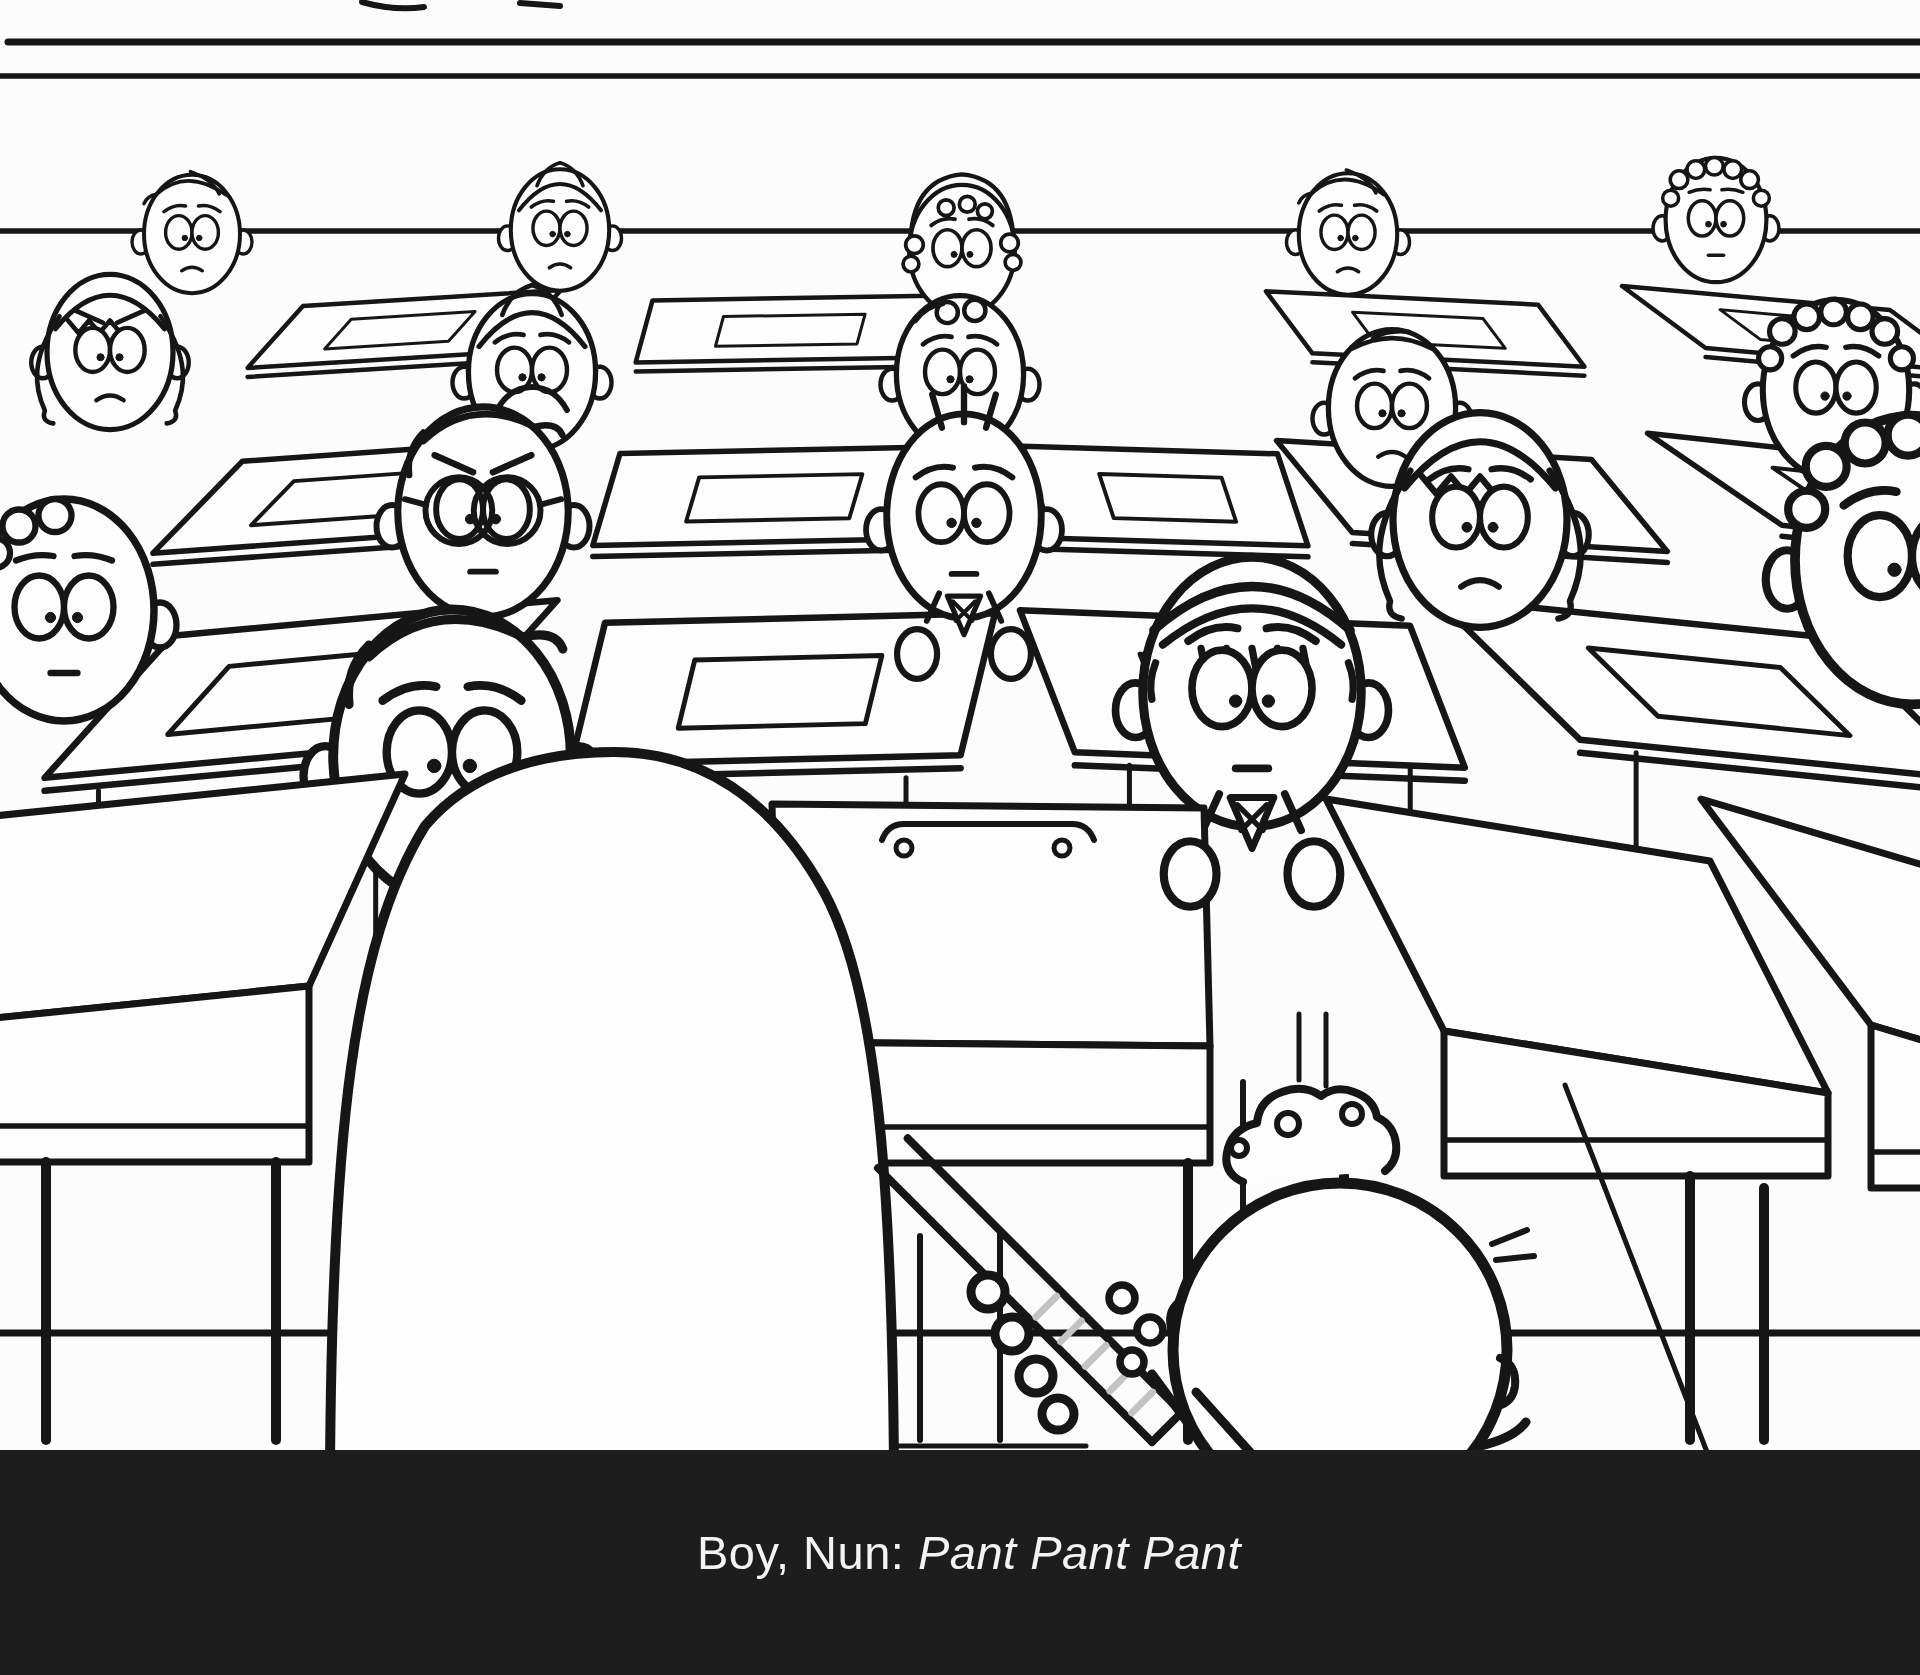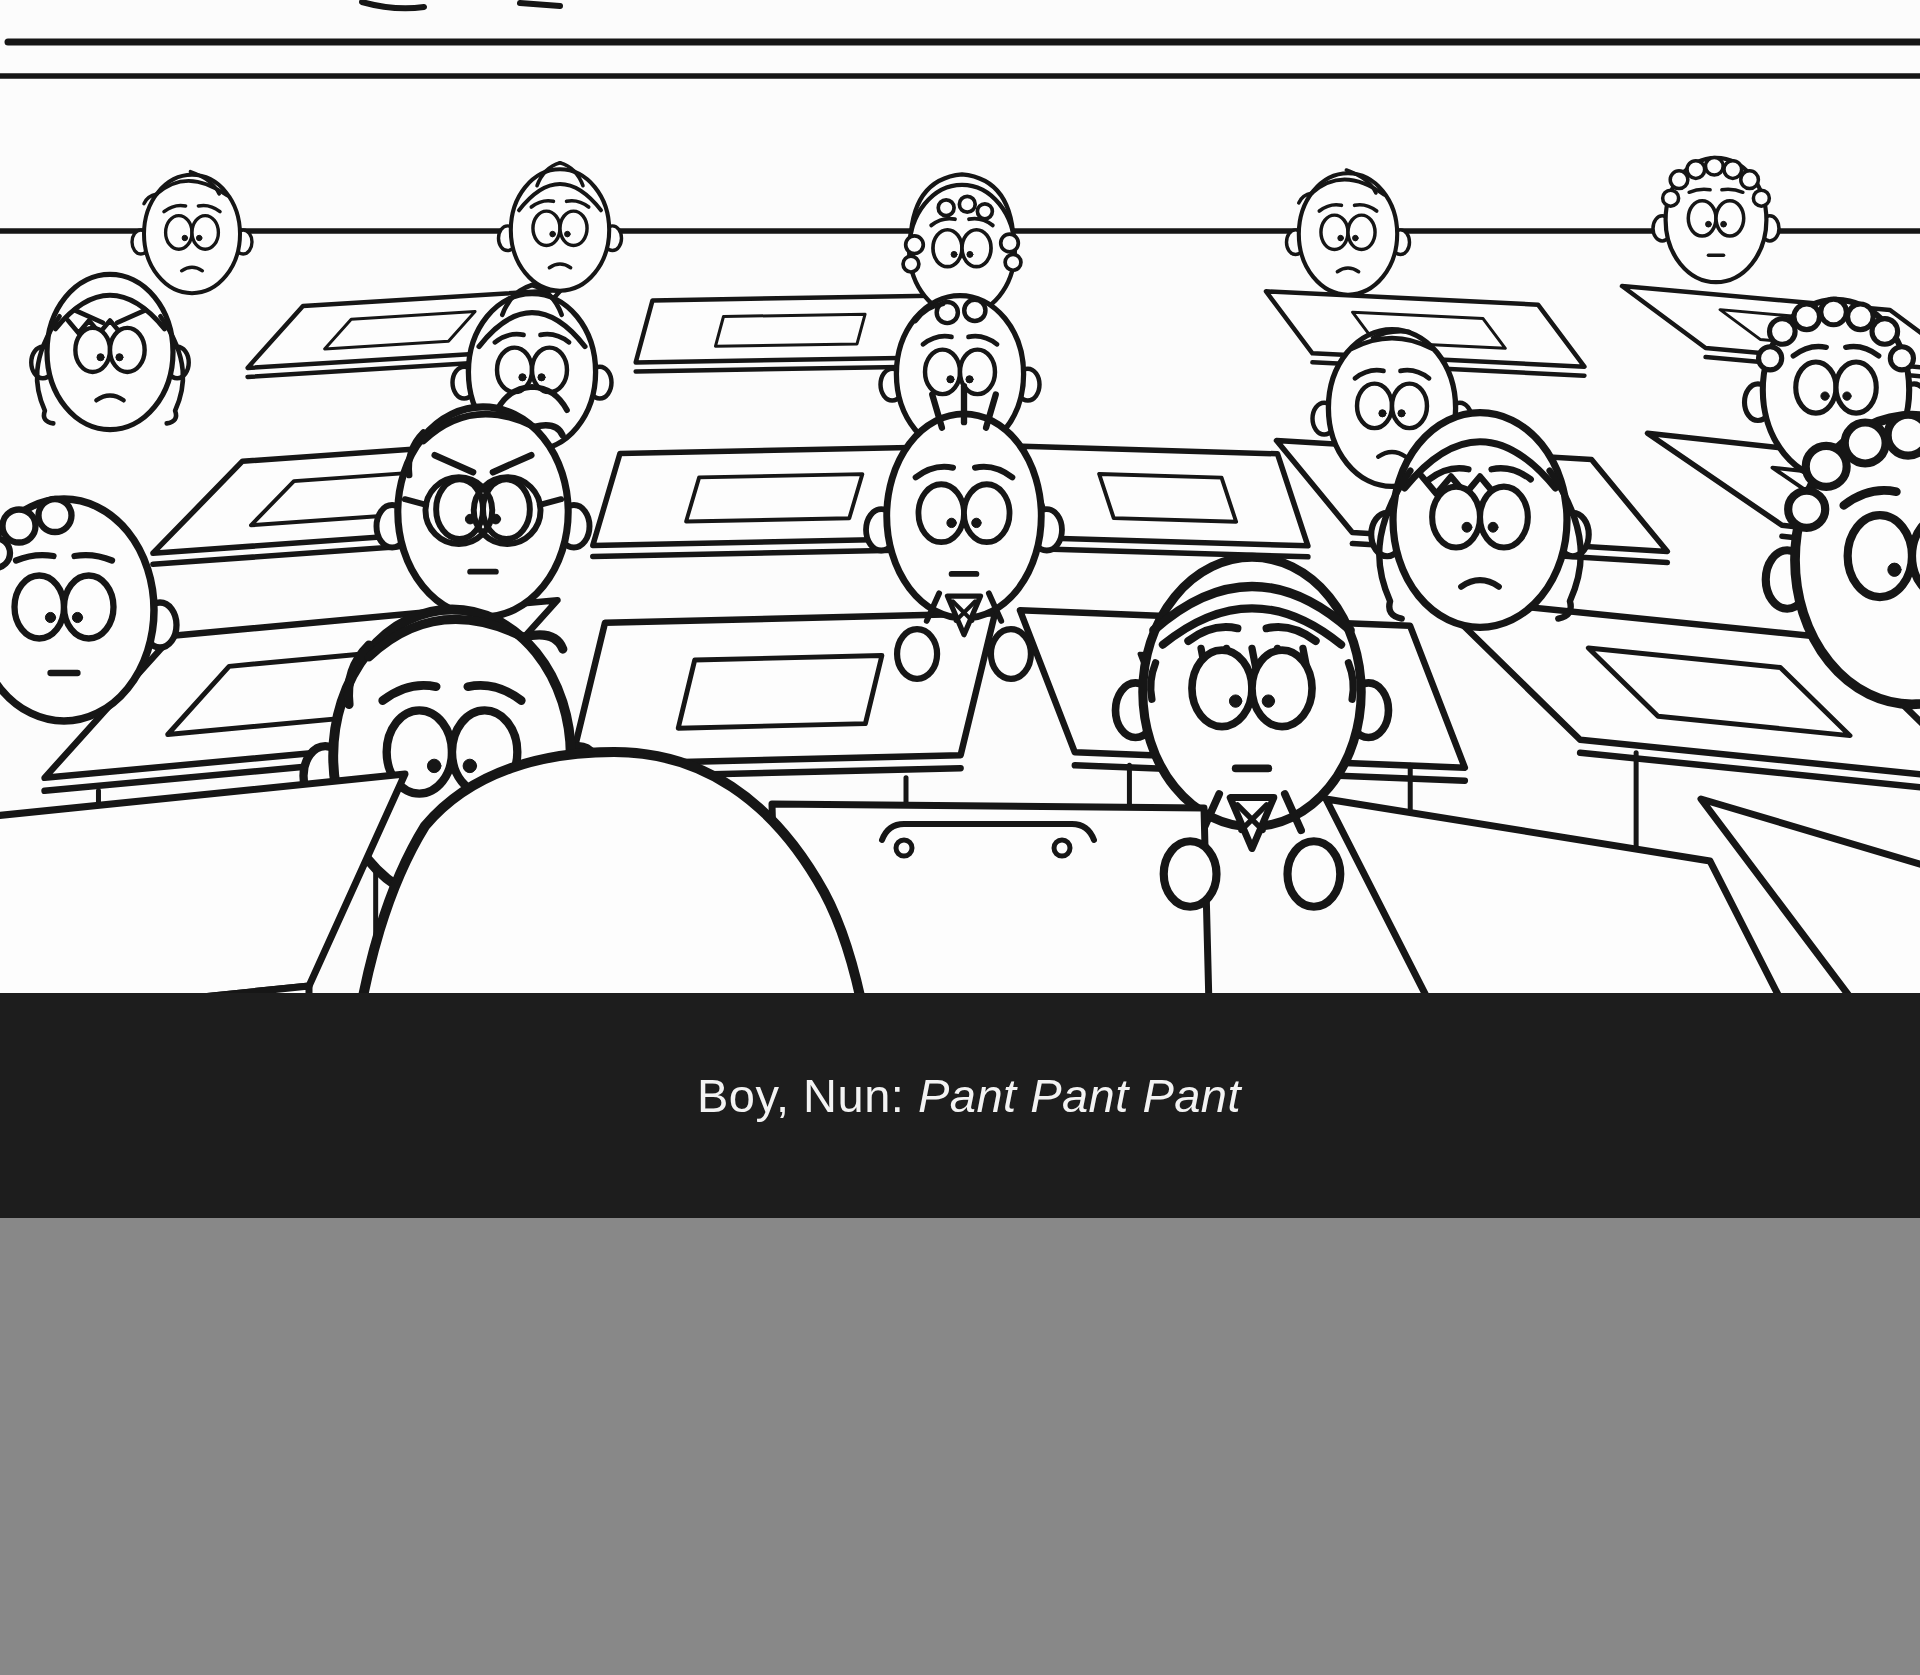--- a/index.html
+++ b/index.html
@@ -1,19 +1,19 @@
 <!DOCTYPE html>
 <html style="--bg: #fcfcfc; --ink: #161616; --paper: #fdfdfd; --bar: #1d1d1d; --cap: #f3f3f3;"><head>
 <meta charset="utf-8">
 <style>
   :root{
     --bg:#fcfcfc; --ink:#161616; --paper:#fdfdfd; --bar:#1d1d1d; --cap:#f3f3f3;
   }
   html,body{margin:0;padding:0;background:#888;}
-  .frame{position:relative;width:1920px;height:1218px;background:var(--bg);overflow:hidden;
+  .frame{position:relative;width:1920px;height:1675px;background:var(--bg);overflow:hidden;
          font-family:"Liberation Sans",sans-serif;}
   svg.scene{position:absolute;left:0;top:0;display:block;}
   .caption-bar{position:absolute;left:0;right:0;bottom:0;height:225px;background:var(--bar);
                display:flex;align-items:center;justify-content:center;}
   .caption{margin:0 0 20px 18px;color:var(--cap);font-size:47px;line-height:1;
            font-family:"Liberation Sans",sans-serif;letter-spacing:.5px;white-space:pre;}
   .caption em{font-style:italic;font-family:"Liberation Sans",sans-serif;}
 </style>
 </head>
 <body>

